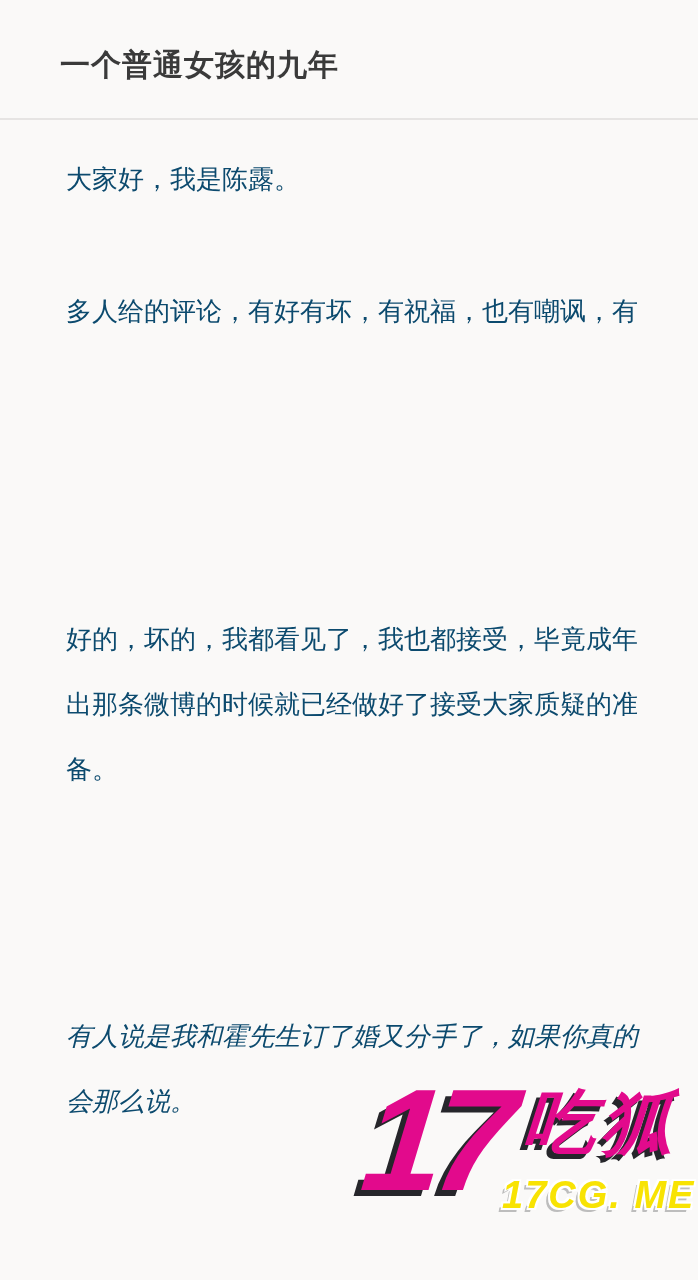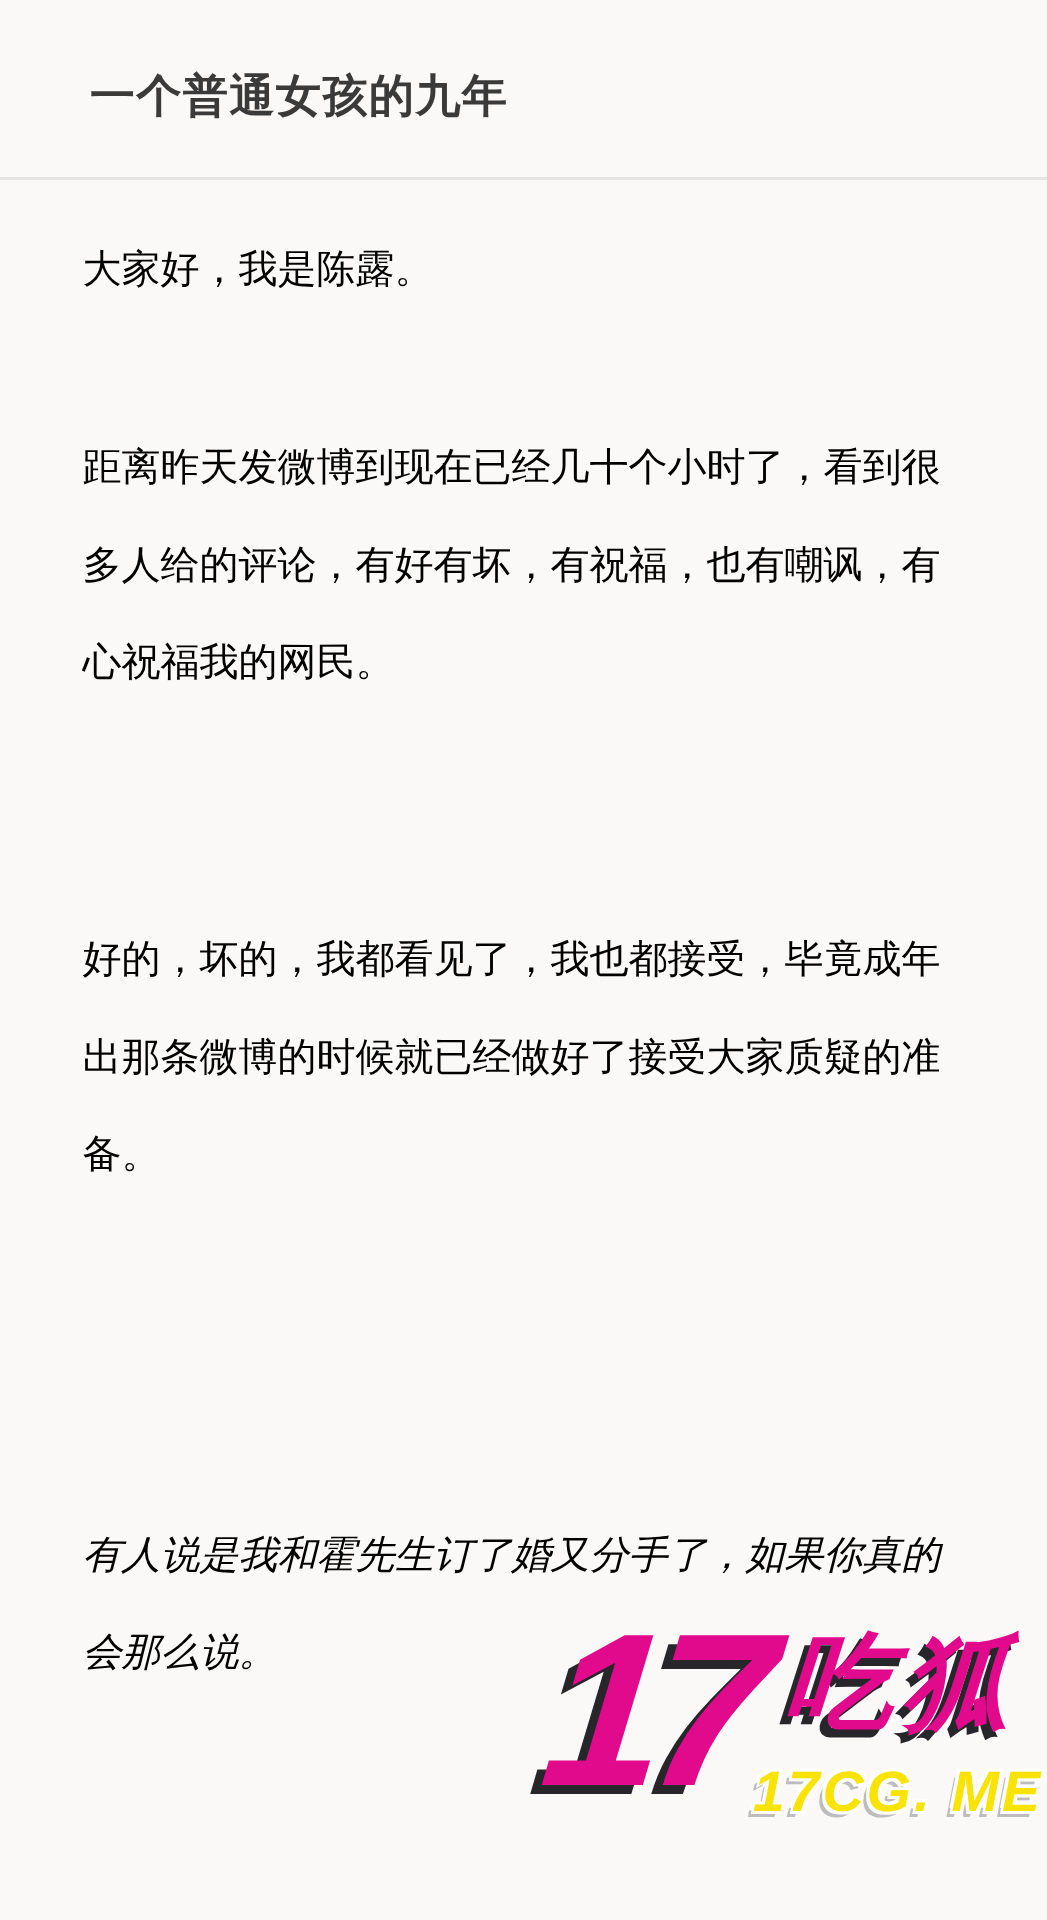--- a/index.html
+++ b/index.html
@@ -23,25 +23,25 @@
     white-space: nowrap;
   }
   .divider {
     position: absolute;
     left: 0; top: 118px;
     width: 698px; height: 2px;
     background: #e6e4e3;
   }
   .para {
     position: absolute;
-    left: 55px;
+    left: 66px;
     width: 590px;
     font-size: 26px;
     line-height: 65px;
-    color: #000000;
+    color: #0c4a6e;
     letter-spacing: 0px;
   }
   .tline { white-space: nowrap; }
   .p1 { top: 147px; }
   .p2 { top: 279px; }
   .p3 { top: 607px; }
   .p4 { top: 1004px; font-style: italic; }
 
   :root {
     --wm-magenta: #e20a8c;
@@ -97,23 +97,21 @@
 
   <h1 class="title">一个普通女孩的九年</h1>
 
   <div class="divider"></div>
 
   <div class="para p1">
     <div class="tline">大家好，我是陈露。</div>
   </div>
 
   <div class="para p2">
-    <div class="tline">距离昨天发微博到现在已经几十个小时了，看到很</div>
     <div class="tline">多人给的评论，有好有坏，有祝福，也有嘲讽，有</div>
-    <div class="tline">心祝福我的网民。</div>
   </div>
 
   <div class="para p3">
     <div class="tline">好的，坏的，我都看见了，我也都接受，毕竟成年</div>
     <div class="tline">出那条微博的时候就已经做好了接受大家质疑的准</div>
     <div class="tline">备。</div>
   </div>
 
   <div class="para p4">
     <div class="tline">有人说是我和霍先生订了婚又分手了，如果你真的</div>

